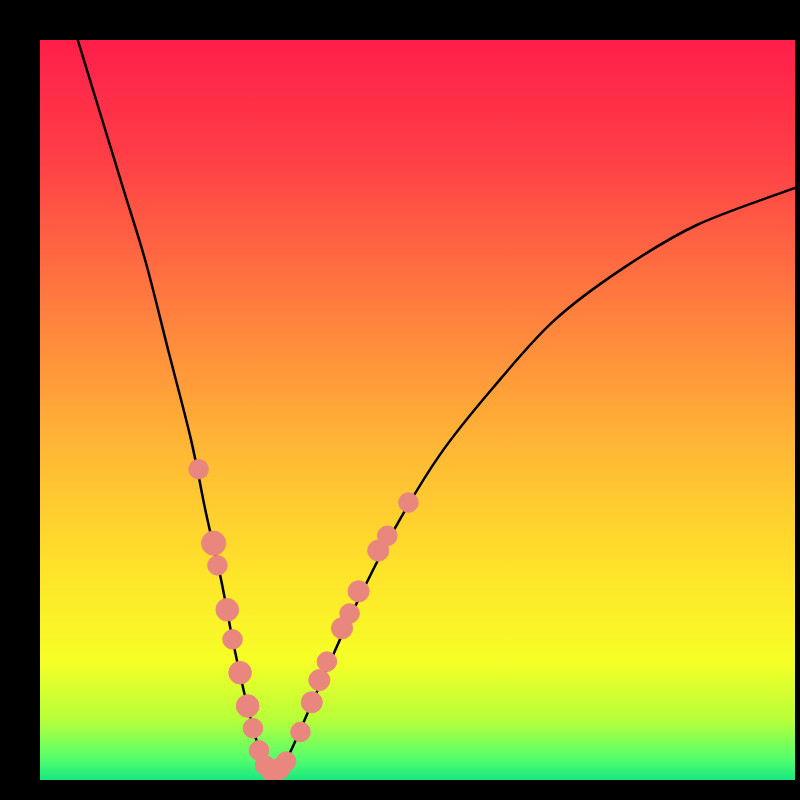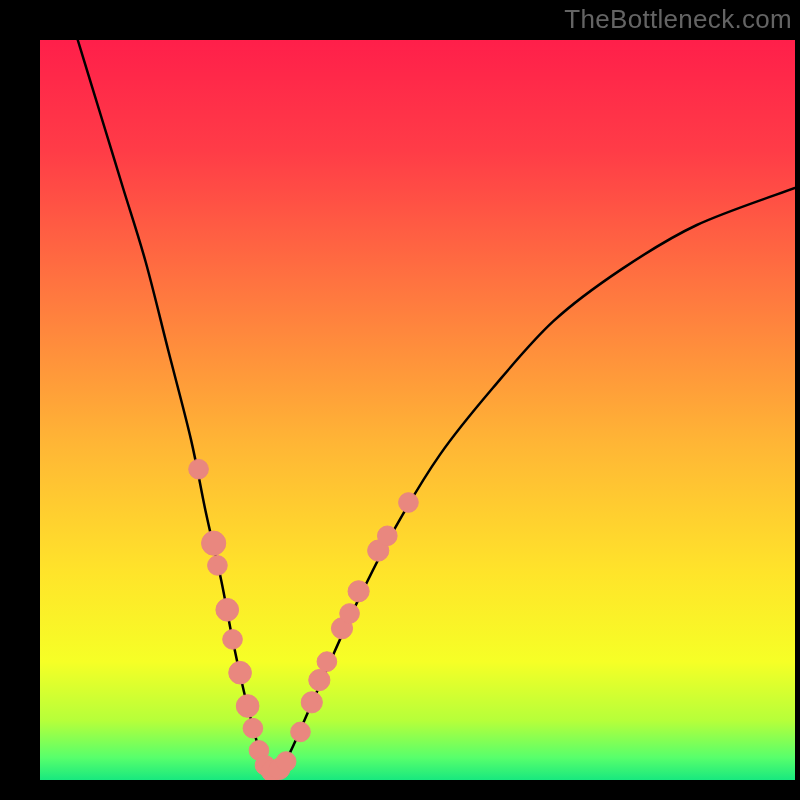--- a/index.html
+++ b/index.html
@@ -78,14 +78,13 @@
         <circle cx="279.35" cy="640.1" r="10.569999999999999" fill="#e9877f" stroke="#e9877f"></circle>
         <circle cx="286.9" cy="621.6" r="9.815000000000001" fill="#e9877f" stroke="#e9877f"></circle>
         <circle cx="302" cy="588.3" r="10.569999999999999" fill="#e9877f" stroke="#e9877f"></circle>
         <circle cx="309.54999999999995" cy="573.5" r="9.815000000000001" fill="#e9877f" stroke="#e9877f"></circle>
         <circle cx="318.61" cy="551.3" r="10.569999999999999" fill="#e9877f" stroke="#e9877f"></circle>
         <circle cx="338.23999999999995" cy="510.6" r="10.569999999999999" fill="#e9877f" stroke="#e9877f"></circle>
         <circle cx="347.3" cy="495.79999999999995" r="9.815000000000001" fill="#e9877f" stroke="#e9877f"></circle>
         <circle cx="368.44" cy="462.5" r="9.815000000000001" fill="#e9877f" stroke="#e9877f"></circle>
       </svg>
   </div>
-  <div class="watermark">TheBottleneck.com</div>
 </div>
 
 </body></html>

